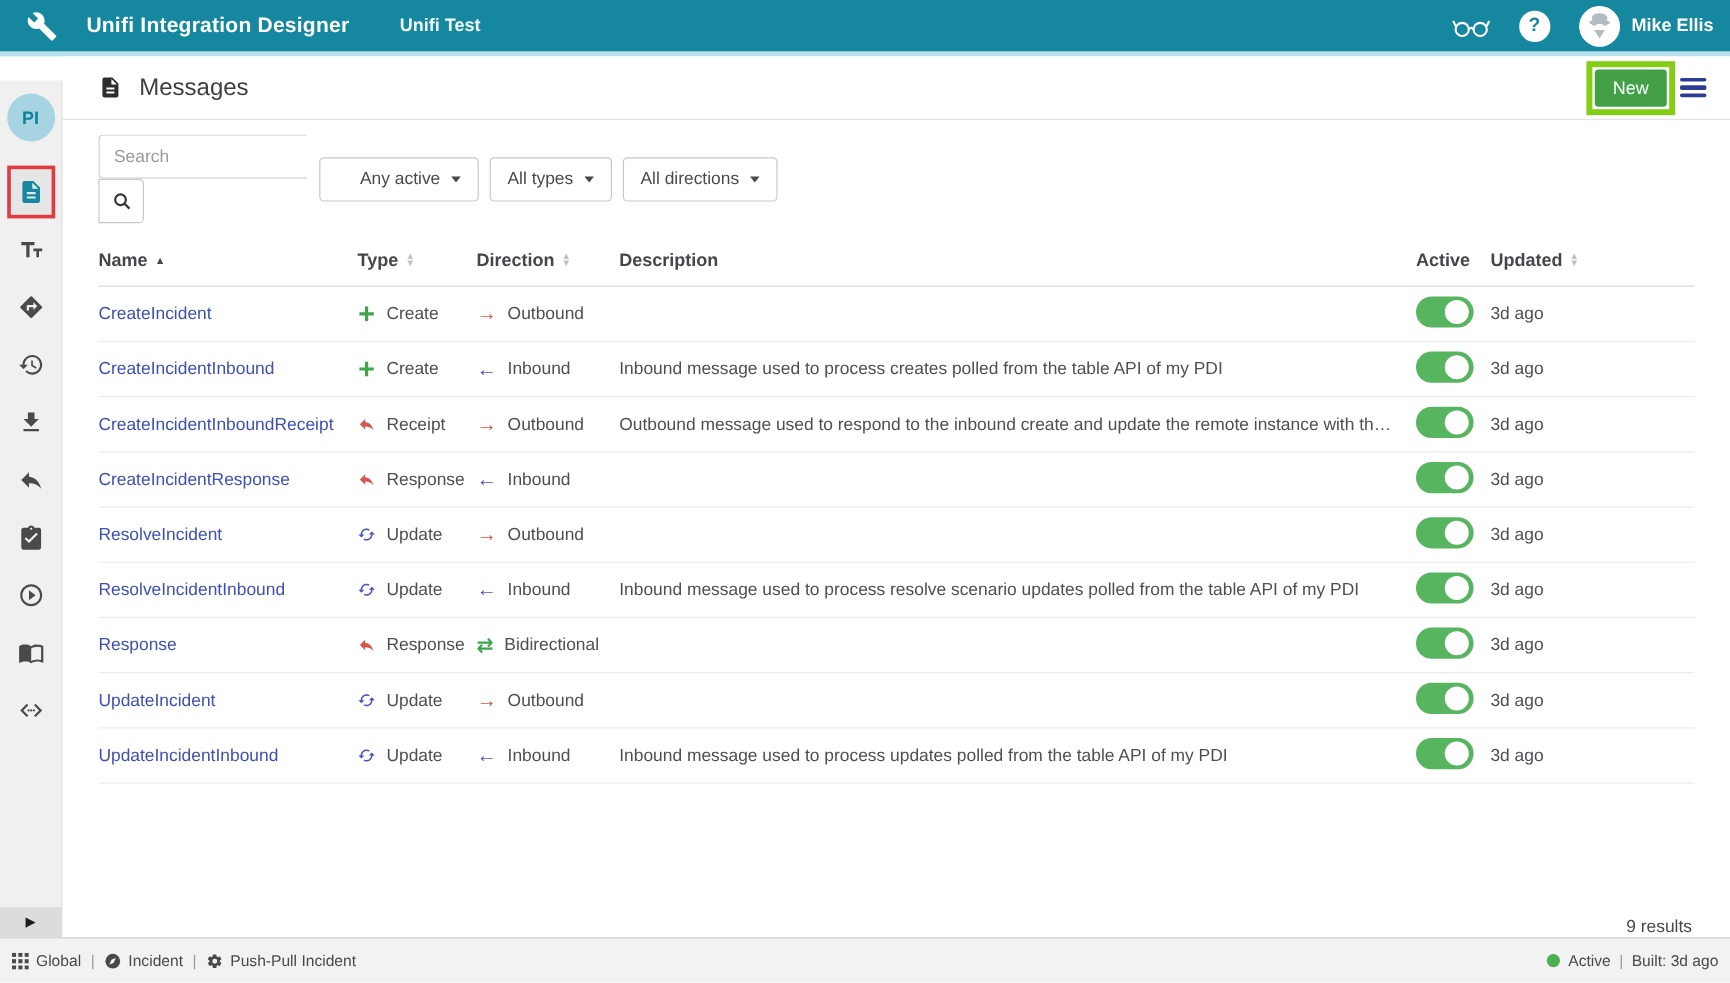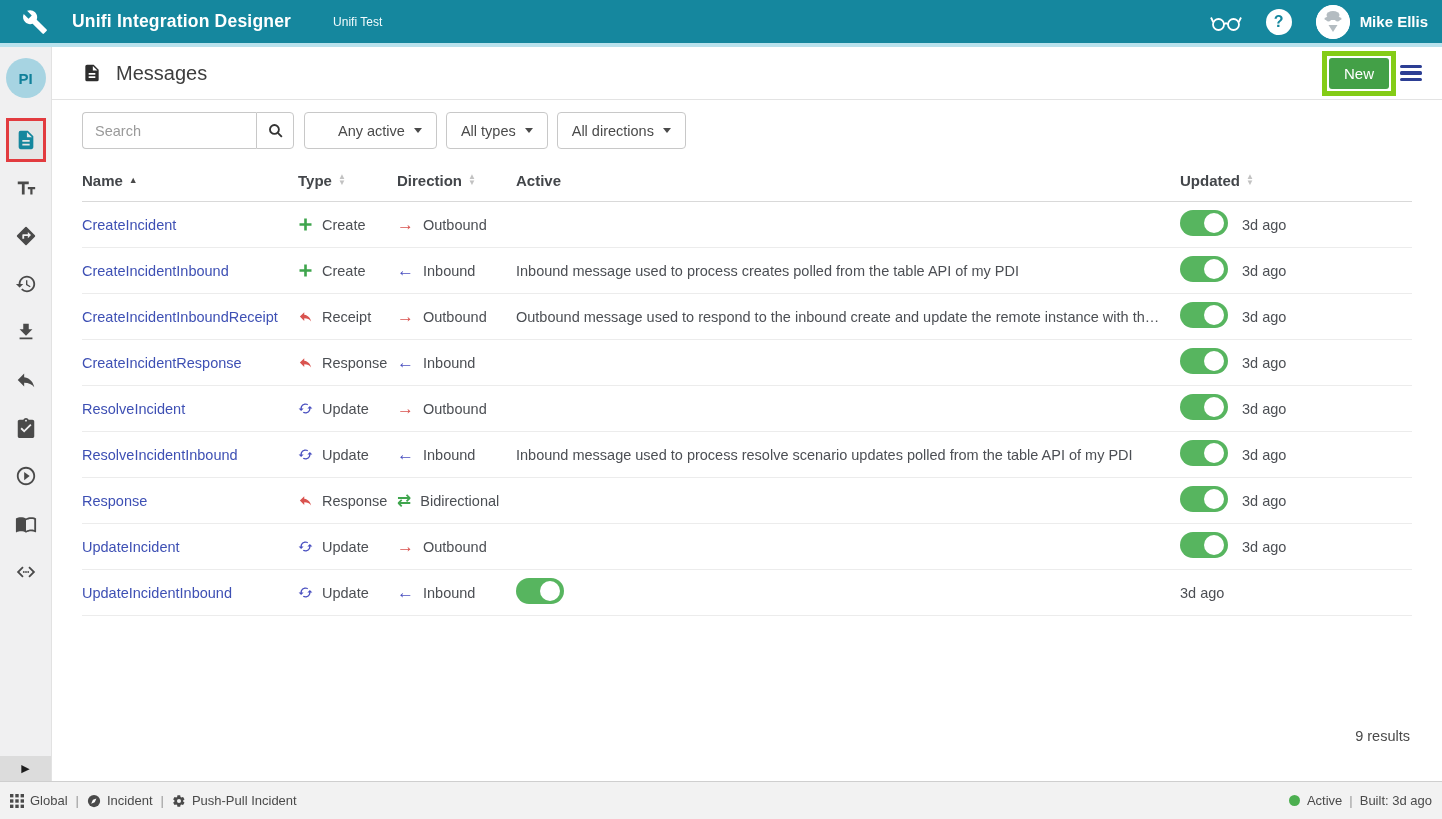--- a/index.html
+++ b/index.html
@@ -5,36 +5,36 @@
   * { margin:0; padding:0; box-sizing:border-box; }
   html,body { width:1442px; height:819px; background:#fff; }
   body { font-family:"Liberation Sans","DejaVu Sans",sans-serif; overflow:hidden; }
   .app { width:1442px; height:819px; display:flex; flex-direction:column; }
 
   
   .topbar { height:43px; background:#15879e; display:flex; align-items:center; padding:0 14px; flex:none; }
   .logo { width:26px; height:26px; margin-left:8px; color:#fff; }
   .logo svg { width:26px; height:26px; display:block; }
   .app-title { color:#fff; font-size:17.5px; font-weight:700; margin-left:24px; letter-spacing:.2px; }
-  .env-name { color:#f2fbfd; font-size:12px; margin-left:42px; }
+  .env-name { color:#f2fbfd; font-size:15px; margin-left:42px;font-weight:bold; }
   .topbar-right { margin-left:auto; display:flex; align-items:center; gap:24px; }
   .specs { width:32px; height:22px; color:#fff; }
   .specs svg { width:32px; height:22px; display:block; }
   .help-circle { width:26px; height:26px; border-radius:50%; background:#fff; color:#15879e; font-size:16px; font-weight:700; display:flex; align-items:center; justify-content:center; }
   .user-chip { display:flex; align-items:center; gap:10px; }
   .avatar { width:34px; height:34px; border-radius:50%; background:#fff; overflow:hidden; }
   .avatar svg { width:34px; height:34px; display:block; }
   .user-name { color:#fff; font-size:15px; font-weight:600; }
 
   .blueline { height:4px; background:#b9e2ed; flex:none; }
 
   
   .middle { flex:1; display:flex; min-height:0; }
 
-  .sidebar { width:52px; background:#f0f0f1; border-right:1px solid #e2e2e2; display:flex; flex-direction:column; align-items:center; position:relative; flex:none; }
+  .sidebar { width:52px; background:#f0f0f1; border-right:1px solid #e2e2e2; display:flex; flex-direction:column; align-items:center; position:relative; flex:none;margin-top:20px; }
   .pi-avatar { width:40px; height:40px; border-radius:50%; background:#a7d4e2; color:#11809a; font-size:15px; font-weight:600; display:flex; align-items:center; justify-content:center; margin-top:11px; }
   .side-items { margin-top:20px; display:flex; flex-direction:column; align-items:center; }
   .side-item { width:40px; height:44px; margin-bottom:4px; display:flex; align-items:center; justify-content:center; color:#4a4a4a; cursor:pointer; }
   .side-item .sicon svg { width:22px; height:22px; display:block; }
   .side-item.active { background:#e6e6e6; color:#15879e; border:3px solid #e23b3f; }
   .expand-strip { position:absolute; bottom:0; left:0; right:0; height:25px; background:#dcdcdc; display:flex; align-items:center; justify-content:center; color:#1c1c1c; font-size:11px; cursor:pointer; }
 
   .main { flex:1; background:#fff; display:flex; flex-direction:column; min-width:0; }
 
   .page-header { height:53px; border-bottom:1px solid #e3e3e3; display:flex; align-items:center; padding:0 12px 0 30px; flex:none; }
@@ -42,21 +42,21 @@
   .page-icon svg { width:20px; height:20px; display:block; }
   .page-title { font-size:20px; color:#3e3e3e; }
   .ph-spacer { flex:1; }
   .new-wrap { border:5px solid #84cc16; padding:2px; margin-right:4px; }
   .new-btn { background:#43a047; color:#fff; border:none; font-size:15px; font-family:inherit; padding:7px 15px; border-radius:3px; cursor:pointer; }
   .hamburger { width:22px; height:16px; display:flex; flex-direction:column; justify-content:space-between; cursor:pointer; margin-right:8px; }
   .hamburger i { display:block; height:3.4px; border-radius:1.5px; background:#2c3e94; }
 
   
   .toolbar { display:flex; align-items:center; padding:12px 30px 10px; flex:none; }
-  .search-box { display:flex; }
+  .search-box { display:flex;flex-direction:column; }
   .search-input { width:174px; height:37px; border:1px solid #c8c8c8; border-right:none; border-radius:4px 0 0 4px; padding:0 12px; font-size:14.5px; font-family:inherit; color:#555; outline:none; }
   .search-input::placeholder { color:#9a9a9a; }
   .search-btn { width:38px; height:37px; border:1px solid #c8c8c8; border-radius:0 4px 4px 0; background:#fff; color:#333; display:flex; align-items:center; justify-content:center; cursor:pointer; }
   .search-btn svg { width:17px; height:17px; display:block; }
   .dropdown { margin-left:9px; height:37px; padding:0 14px; border:1px solid #c8c8c8; border-radius:4px; background:#fff; color:#4a4a4a; font-size:14.5px; font-family:inherit; display:flex; align-items:center; gap:9px; cursor:pointer; }
   .dropdown:first-of-type { margin-left:10px;padding-left:33px; }
   .caret { width:0; height:0; border-left:4.5px solid transparent; border-right:4.5px solid transparent; border-top:5.5px solid #4a4a4a; }
 
   
   .table { margin:0 30px; flex:none; }
@@ -277,20 +277,23 @@
             </span>
           <span class="th">
               <span>Type</span>
               <span class="sort-both"></span>
             </span>
           <span class="th">
               <span>Direction</span>
               <span class="sort-both"></span>
             </span>
           <span class="th">
+              <span>Description</span>
+            </span>
+          <span class="th">
               <span>Active</span>
             </span>
           <span class="th">
               <span>Updated</span>
               <span class="sort-both"></span>
             </span>
         </div>
         <div>
   <div class="grid-cols trow">
     <span><a>CreateIncident</a></span>
@@ -451,20 +454,21 @@
                   <svg viewBox="0 0 24 24" fill="currentColor">
                     <path d="M19 8l-4 4h3c0 3.31-2.69 6-6 6-1.01 0-1.97-.25-2.8-.7l-1.46 1.46C8.97 19.54 10.43 20 12 20c4.42 0 8-3.58 8-8h3l-4-4zM6 12c0-3.31 2.69-6 6-6 1.01 0 1.97.25 2.8.7l1.46-1.46C15.03 4.46 13.57 4 12 4c-4.42 0-8 3.58-8 8H1l4 4 4-4H6z"></path>
                   </svg>
                 </span>
                 <span>Update</span>
               </span>
     <span class="cell-icon-label">
                 <span class="ticon ic-arrow-left-icon"><span class="garr">←</span></span>
                 <span>Inbound</span>
               </span>
+    <span class="c-desc">Inbound message used to process updates polled from the table API of my PDI</span>
     <span><span class="toggle on"><span class="knob"></span></span></span>
     <span>3d ago</span>
   </div>
 </div>
         <div class="results">9 results</div>
       </div>
 
     </div>
   </div>
 

